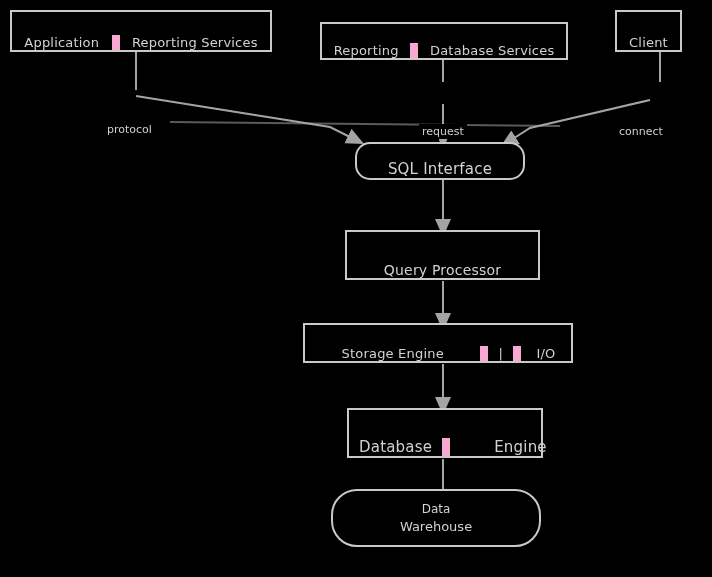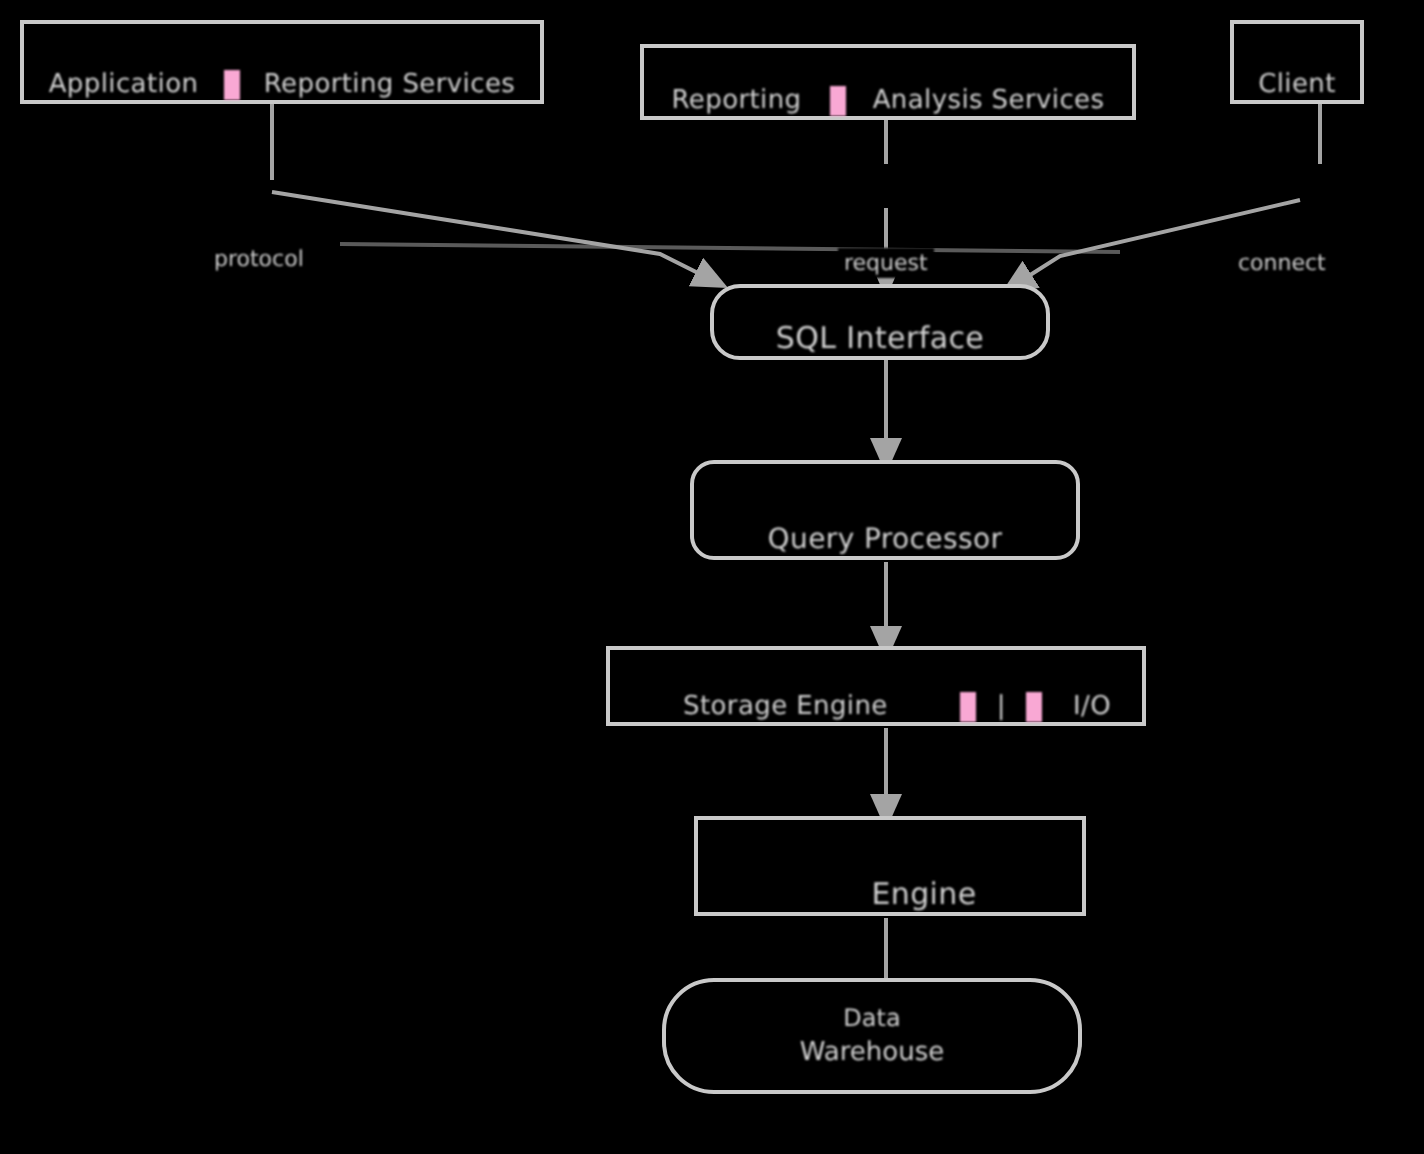--- a/index.html
+++ b/index.html
@@ -113,48 +113,49 @@
     </g>
   </svg>
 
   <div class="node" style="left:10px; top:10px; width:262px; height:42px;">
     <div class="cell blurtext">Application</div>
     <div class="cell blurtext">Reporting Services</div>
   </div>
 
   <div class="node" style="left:320px; top:10px; width:248px; height:38px;margin-top:12px;">
     <div class="cell blurtext">Reporting</div>
-    <div class="cell blurtext">Analysis Services</div>
+    <div class="cell blurtext">Database Services</div>
   </div>
 
   <div class="node" style="left:615px; top:10px; width:67px; height:42px;">
     <div class="cell blurtext">Client</div>
   </div>
 
   <div class="edge-label blurtext" style="left:104px; top:82px;">protocol</div>
 
   <div class="edge-label blurtext" style="left:419px; top:84px;">request</div>
 
   <div class="edge-label blurtext" style="left:616px; top:84px;">connect</div>
 
   <div class="node" style="left:355px; top:142px; width:170px; height:38px;border-radius:15px;">
     <div class="cell blurtext" style="font-size:15px;">SQL Interface</div>
   </div>
 
-  <div class="node" style="left:345px; top:230px; width:195px; height:50px;border-radius:12px;">
+  <div class="node" style="left:345px; top:230px; width:195px; height:50px;">
     <div class="cell blurtext" style="font-size:14px;">Query Processor</div>
   </div>
 
   <div class="node" style="left:303px; top:323px; width:270px; height:40px;">
     <div class="cell blurtext">Storage Engine</div>
     <div class="cell narrow blurtext" style="min-width:24px;">|</div>
     <div class="cell narrow blurtext" style="min-width:58px;">I/O</div>
   </div>
 
   <div class="node" style="left:347px; top:408px; width:196px; height:50px;">
+    <div class="cell blurtext" style="font-size:15px;">Database</div>
     <div class="cell blurtext" style="font-size:15px;padding-left:44px;">Engine</div>
   </div>
 
   <div class="node rounded" style="left:331px; top:489px; width:210px; height:58px;">
     <div class="stack blurtext">
       <div class="line1">Data</div>
       <div class="line2">Warehouse</div>
     </div>
   </div>
 

